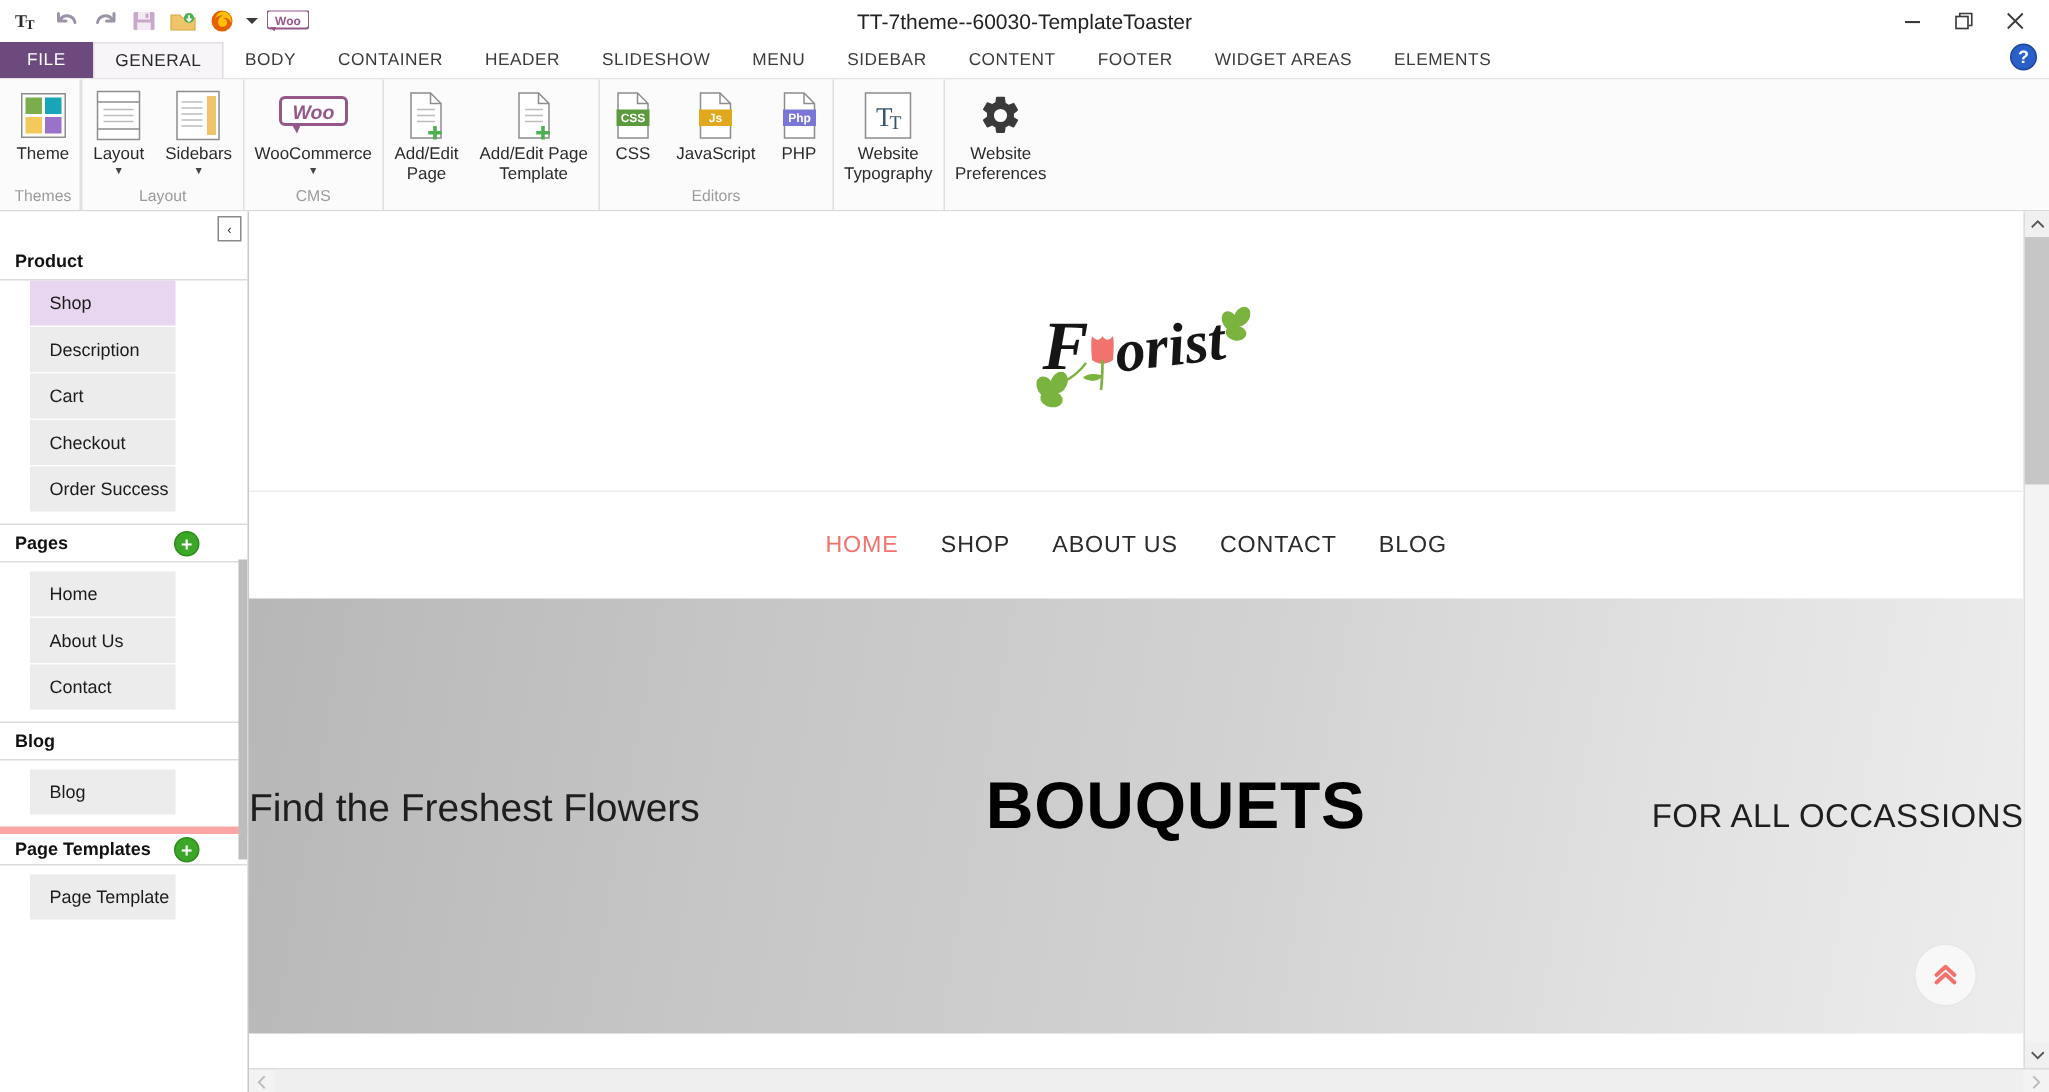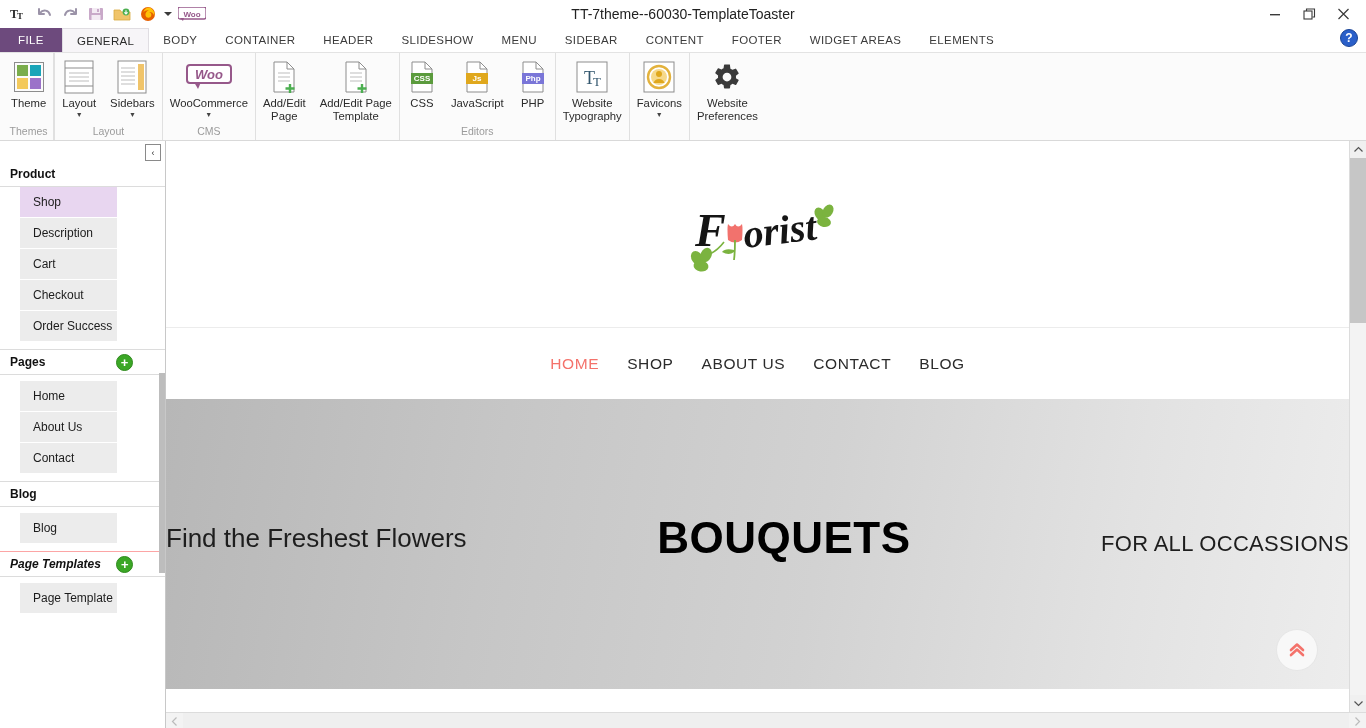--- a/index.html
+++ b/index.html
@@ -478,38 +478,20 @@
               <text x="17" y="25" font-family="Liberation Serif, serif" font-size="13" fill="#33576e">T</text>
             </svg>
         </div>
         <div class="lbl">Website
 Typography</div>
       </div>
     </div>
     <div class="rgroup-label"></div>
   </div>
 
-  <div class="rgroup">
-    <div class="rgroup-items">
-      <div class="ritem">
-        <div class="ico">
-          <svg width="32" height="32" viewBox="0 0 32 32">
-              <rect x="1" y="1" width="30" height="30" fill="#fff" stroke="#8d8d8d"></rect>
-              <circle cx="16" cy="16" r="11" fill="none" stroke="#e3b23c" stroke-width="2.4"></circle>
-              <circle cx="16" cy="16" r="8" fill="#f6d98a"></circle>
-              <circle cx="16" cy="13" r="3" fill="#e0a81d"></circle>
-              <path d="M10.5 22 a5.8 5.8 0 0 1 11 0 z" fill="#e0a81d"></path>
-            </svg>
-        </div>
-        <div class="lbl">Favicons</div>
-        <div class="caret">▼</div>
-      </div>
-    </div>
-    <div class="rgroup-label"></div>
-  </div>
 
 
   <div class="rgroup">
     <div class="rgroup-items">
       <div class="ritem">
         <div class="ico">
           <svg width="30" height="30" viewBox="0 0 24 24">
               <path fill="#3a3a3a" d="M19.14 12.94a7.07 7.07 0 0 0 0-1.88l2.03-1.58a.5.5 0 0 0 .12-.64l-1.92-3.32a.5.5 0 0 0-.6-.22l-2.39.96a7.03 7.03 0 0 0-1.63-.94l-.36-2.54A.5.5 0 0 0 13.9 2h-3.8a.5.5 0 0 0-.49.42l-.36 2.54c-.59.24-1.13.56-1.63.94l-2.39-.96a.5.5 0 0 0-.6.22L2.71 8.48a.5.5 0 0 0 .12.64l2.03 1.58a7.07 7.07 0 0 0 0 1.88l-2.03 1.58a.5.5 0 0 0-.12.64l1.92 3.32c.13.22.39.31.6.22l2.39-.96c.5.38 1.04.7 1.63.94l.36 2.54c.04.24.25.42.49.42h3.8c.24 0 .45-.18.49-.42l.36-2.54c.59-.24 1.13-.56 1.63-.94l2.39.96c.22.09.47 0 .6-.22l1.92-3.32a.5.5 0 0 0-.12-.64zM12 15.5A3.5 3.5 0 1 1 12 8.5a3.5 3.5 0 0 1 0 7z"></path>
             </svg>
         </div>
@@ -547,21 +529,21 @@
       <div class="nav-item">Contact</div>
     </div>
 
     <div class="sec-head" style="border-top:1px solid #dcdcdc;margin-top:8px;">
       <span>Blog</span>
     </div>
     <div>
       <div class="nav-item" style="margin-top:6px">Blog</div>
     </div>
 
-    <div class="sec-head withplus" style="border-top:1px solid #fca5a5;margin-top:8px;font-style:italic;">
+    <div class="sec-head withplus" style="border-top:5px solid #fca5a5;margin-top:8px;">
       <span>Page Templates</span>
       <span class="plus">+</span>
     </div>
     <div>
       <div class="nav-item" style="margin-top:6px">Page Template</div>
     </div>
 
     <div class="lpanel-scroll"></div>
   </div>
 

